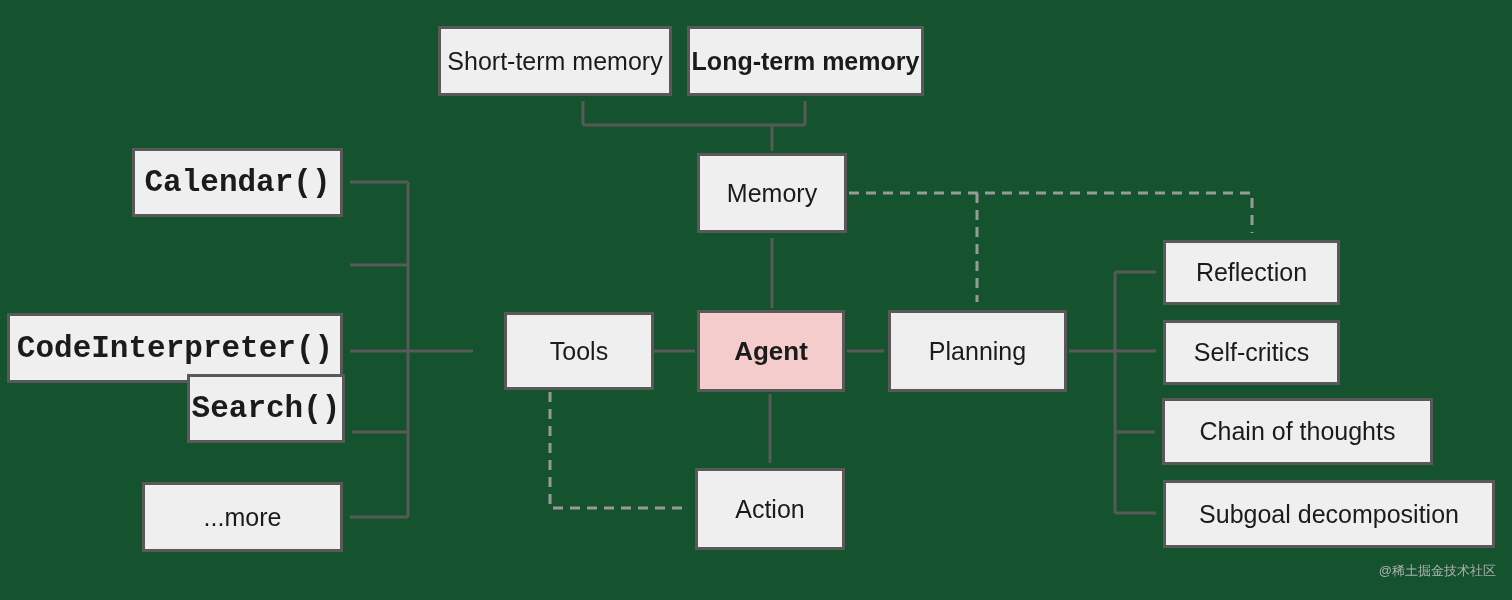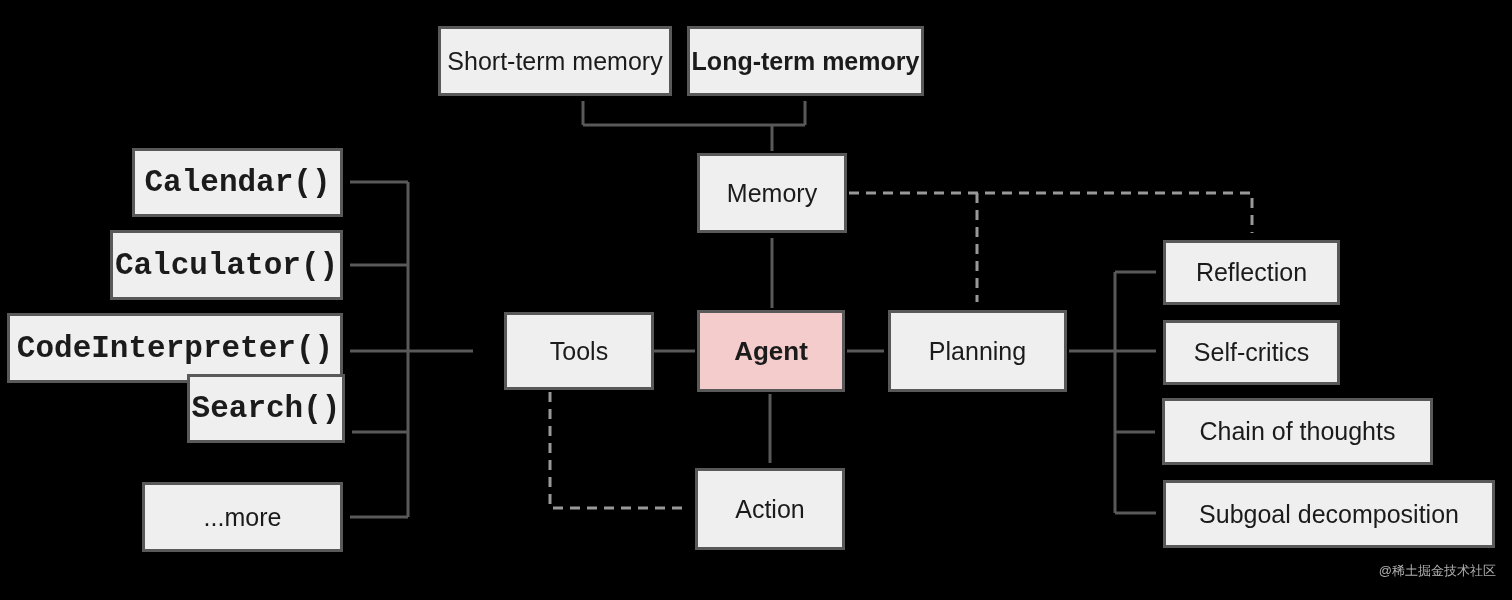--- a/index.html
+++ b/index.html
@@ -8,21 +8,21 @@
     --agent-fill: #f4cccc;
     --line: #595959;
     --dashed-line: #999999;
     --watermark: #b0b0b0;
   }
   html, body { margin: 0; padding: 0; background: #ffffff; }
   .canvas {
     position: relative;
     width: 1512px;
     height: 600px;
-    background: #000000;
+    background: #14532d;
     overflow: hidden;
     font-family: "Liberation Sans", sans-serif;
   }
   .lines {
     position: absolute;
     left: 0; top: 0;
     z-index: 0;
   }
   .lines path { fill: none; }
   .solid { stroke: var(--line); stroke-width: 3; }
@@ -125,21 +125,20 @@
       <path class="dashed" d="M977,193 V302" marker-end="url(#arrow-gray)"></path>
       <path class="dashed" d="M550,392 V508 H689" marker-end="url(#arrow-gray)"></path>
     </g>
   </svg>
 
   <div class="node n-stm">Short-term memory</div>
   <div class="node n-ltm">Long-term memory</div>
   <div class="node n-mem">Memory</div>
 
   <div class="node mono n-cal">Calendar()</div>
-  <div class="node mono n-calc">Calculator()</div>
   <div class="node mono n-code">CodeInterpreter()</div>
   <div class="node mono n-srch">Search()</div>
   <div class="node n-more">...more</div>
 
   <div class="node n-tools">Tools</div>
   <div class="node agent n-agent">Agent</div>
   <div class="node n-act">Action</div>
   <div class="node n-plan">Planning</div>
 
   <div class="node n-refl">Reflection</div>

